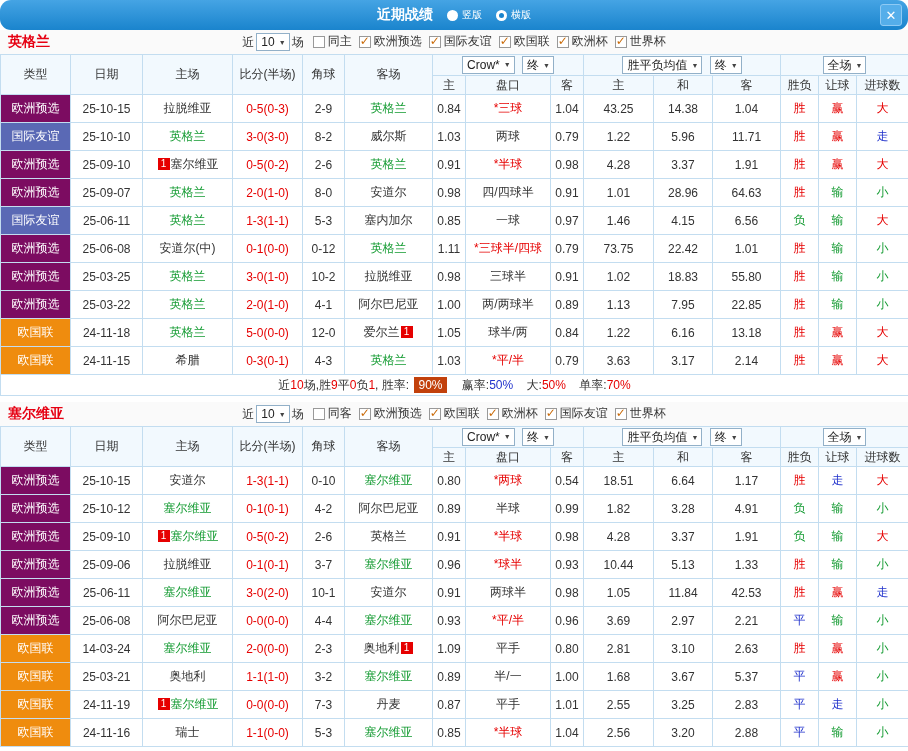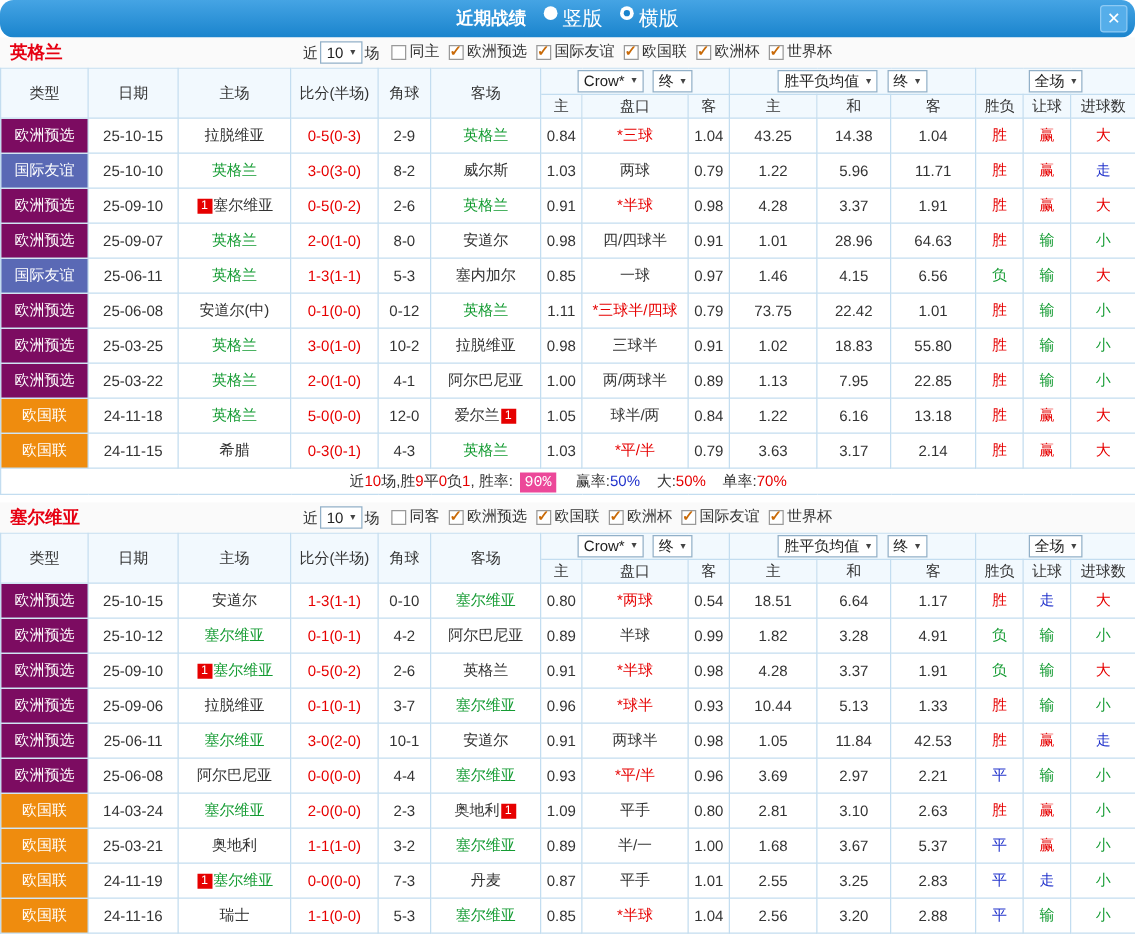--- a/index.html
+++ b/index.html
@@ -8,35 +8,35 @@
     width:908px; height:751px; overflow:hidden; background:#fff;
     font-family:"Liberation Sans","DejaVu Sans",sans-serif; font-size:12px; color:#333;
   }
   
   .titlebar {
     height:30px; background:linear-gradient(180deg,#45a4e4,#1a84cd);
     display:flex; align-items:center; justify-content:center; gap:14px;
     position:relative; color:#fff;border-radius:11px;
   }
   .titlebar .title { font-size:14px; font-weight:bold; }
-  .radio-opt { display:inline-flex; align-items:flex-start; gap:4px; font-size:16px; cursor:pointer; }
+  .radio-opt { display:inline-flex; align-items:center; gap:4px; font-size:10px; cursor:pointer; }
   .radio { width:11px; height:11px; border-radius:50%; background:#fff; display:inline-block; position:relative; }
   .radio.on::after { content:""; position:absolute; left:3px; top:3px; width:5px; height:5px; border-radius:50%; background:#1a84cd; }
   .close-btn {
     position:absolute; right:6px; top:4px; width:22px; height:22px;
     background:#55aeea; border:1px solid #8ecaf4; border-radius:3px;
     display:flex; align-items:center; justify-content:center;
     color:#fff; font-size:13px; font-weight:bold; cursor:pointer;
   }
   
   .team-bar { height:24px; position:relative; display:flex; align-items:center; justify-content:center; background:#fafafa; }
   .team-name { position:absolute; left:8px; color:#e60012; font-weight:bold; font-size:14px; }
   .filter-center { display:flex; align-items:center; font-size:12px; }
   .filter-center > span { margin:0 1px; }
-  .check-item { display:inline-flex; align-items:center; margin-left:7px; cursor:pointer; white-space:nowrap;font-family:Liberation Serif, serif; }
+  .check-item { display:inline-flex; align-items:center; margin-left:7px; cursor:pointer; white-space:nowrap; }
   .cb { width:12px; height:12px; border:1px solid #999; background:#fff; display:inline-block; position:relative; margin-right:3px; }
   .cb.on::after { content:"✓"; position:absolute; left:0px; top:-3px; color:#c96a08; font-size:12px; font-weight:bold; }
   
   .sel {
     display:inline-flex; align-items:center; height:18px; border:1px solid #92b0c8;
     background:#fff; padding:0 3px 0 4px; margin:0 2px; font-size:12px; color:#222; cursor:pointer; white-space:nowrap;
   }
   .sel .arr { font-size:7px; color:#444; margin-left:4px; }
   
   table { width:908px; border-collapse:collapse; table-layout:fixed;padding-left:35px; }
@@ -49,21 +49,21 @@
   .type-purple { background:#7c0c61; }
   .type-blue   { background:#5a69b5; }
   .type-orange { background:#ef8c0e; }
   td.team.focal { color:#149b32; }
   td.score { color:#e60000; }
   td.handicap.red { color:#e60000; }
   .res.red { color:#e60000; } .res.green { color:#149b32; } .res.blue { color:#2233cc; }
   .badge { display:inline-block; width:12px; height:12px; line-height:12px; background:#e60000; color:#fff; font-size:10px; margin:0 1px; vertical-align:1px; }
   tr.summary td { height:21px; background:#fff; }
   .v-red { color:#e60000; } .v-blue { color:#2233cc; }
-  .rate-badge { background:#ec4899; color:#fff; padding:1px 4px; margin:0 2px;font-family:Liberation Mono, monospace; }
+  .rate-badge { background:#c2410c; color:#fff; padding:1px 4px; margin:0 2px; }
   .gap-l { margin-left:10px; }
   .section-gap { height:6px; background:#fff; }
 </style>
 </head>
 <body>
 
 <div class="titlebar">
   <span class="title">近期战绩</span>
   <span class="radio-opt">
     <span class="radio"></span>

